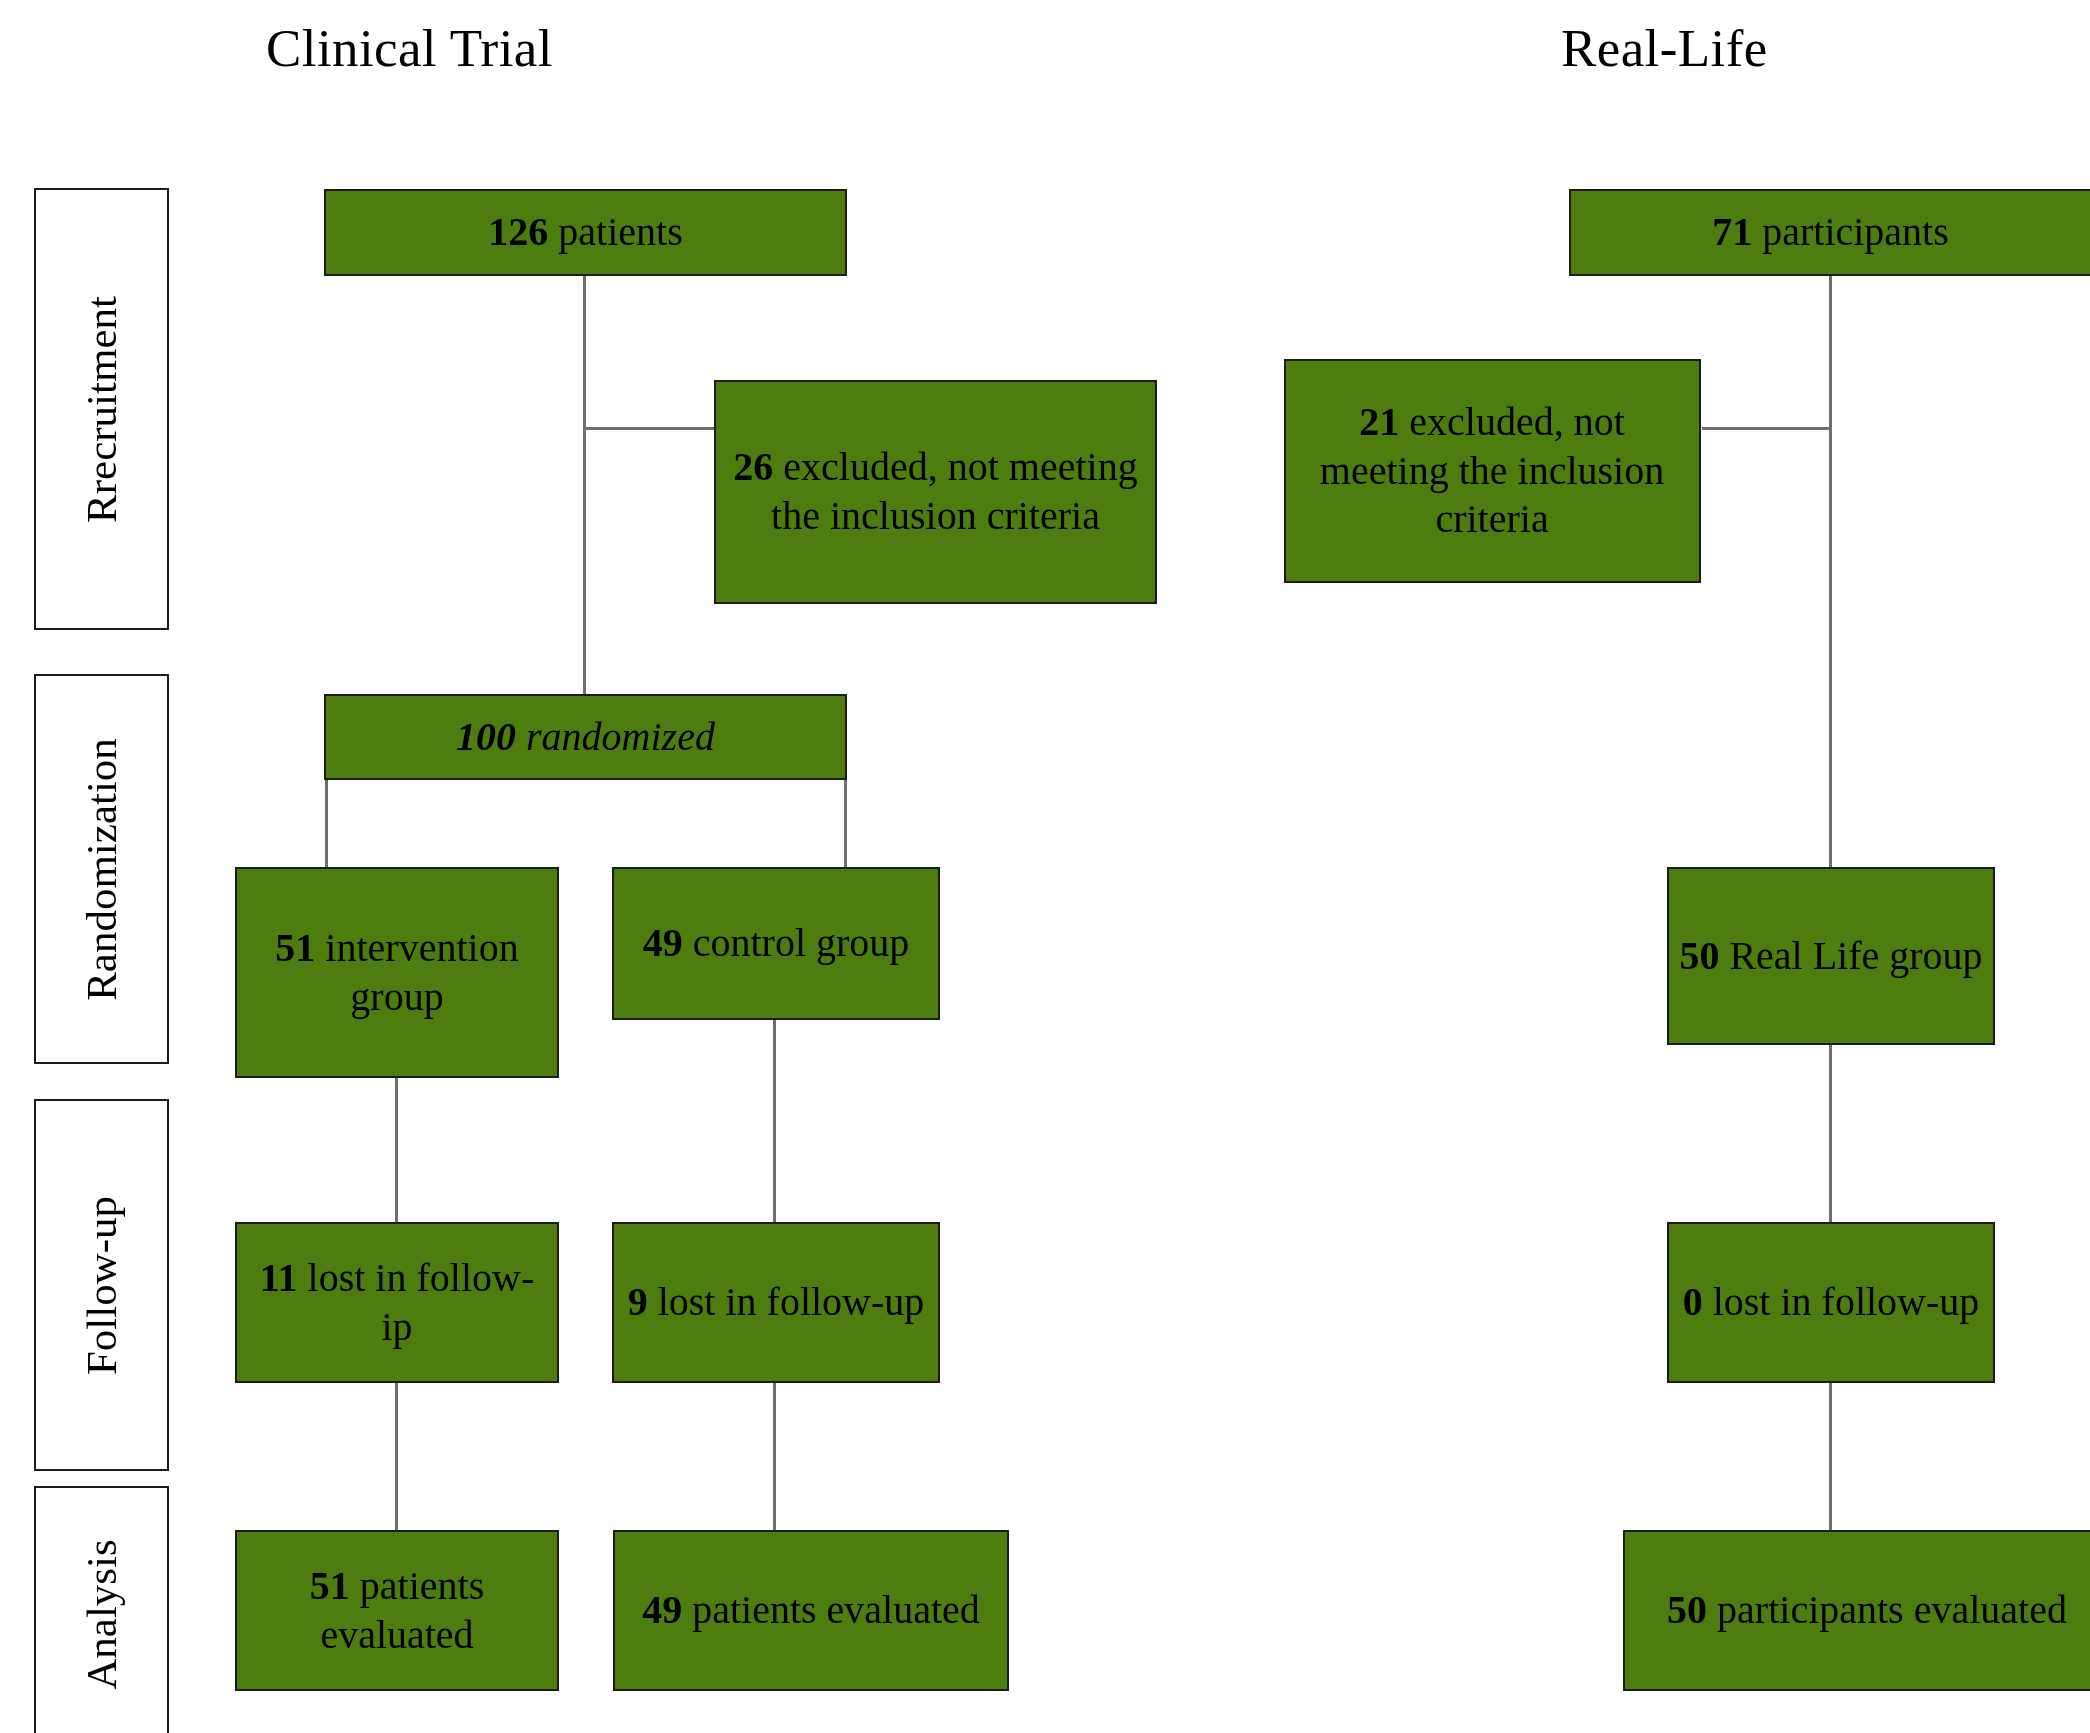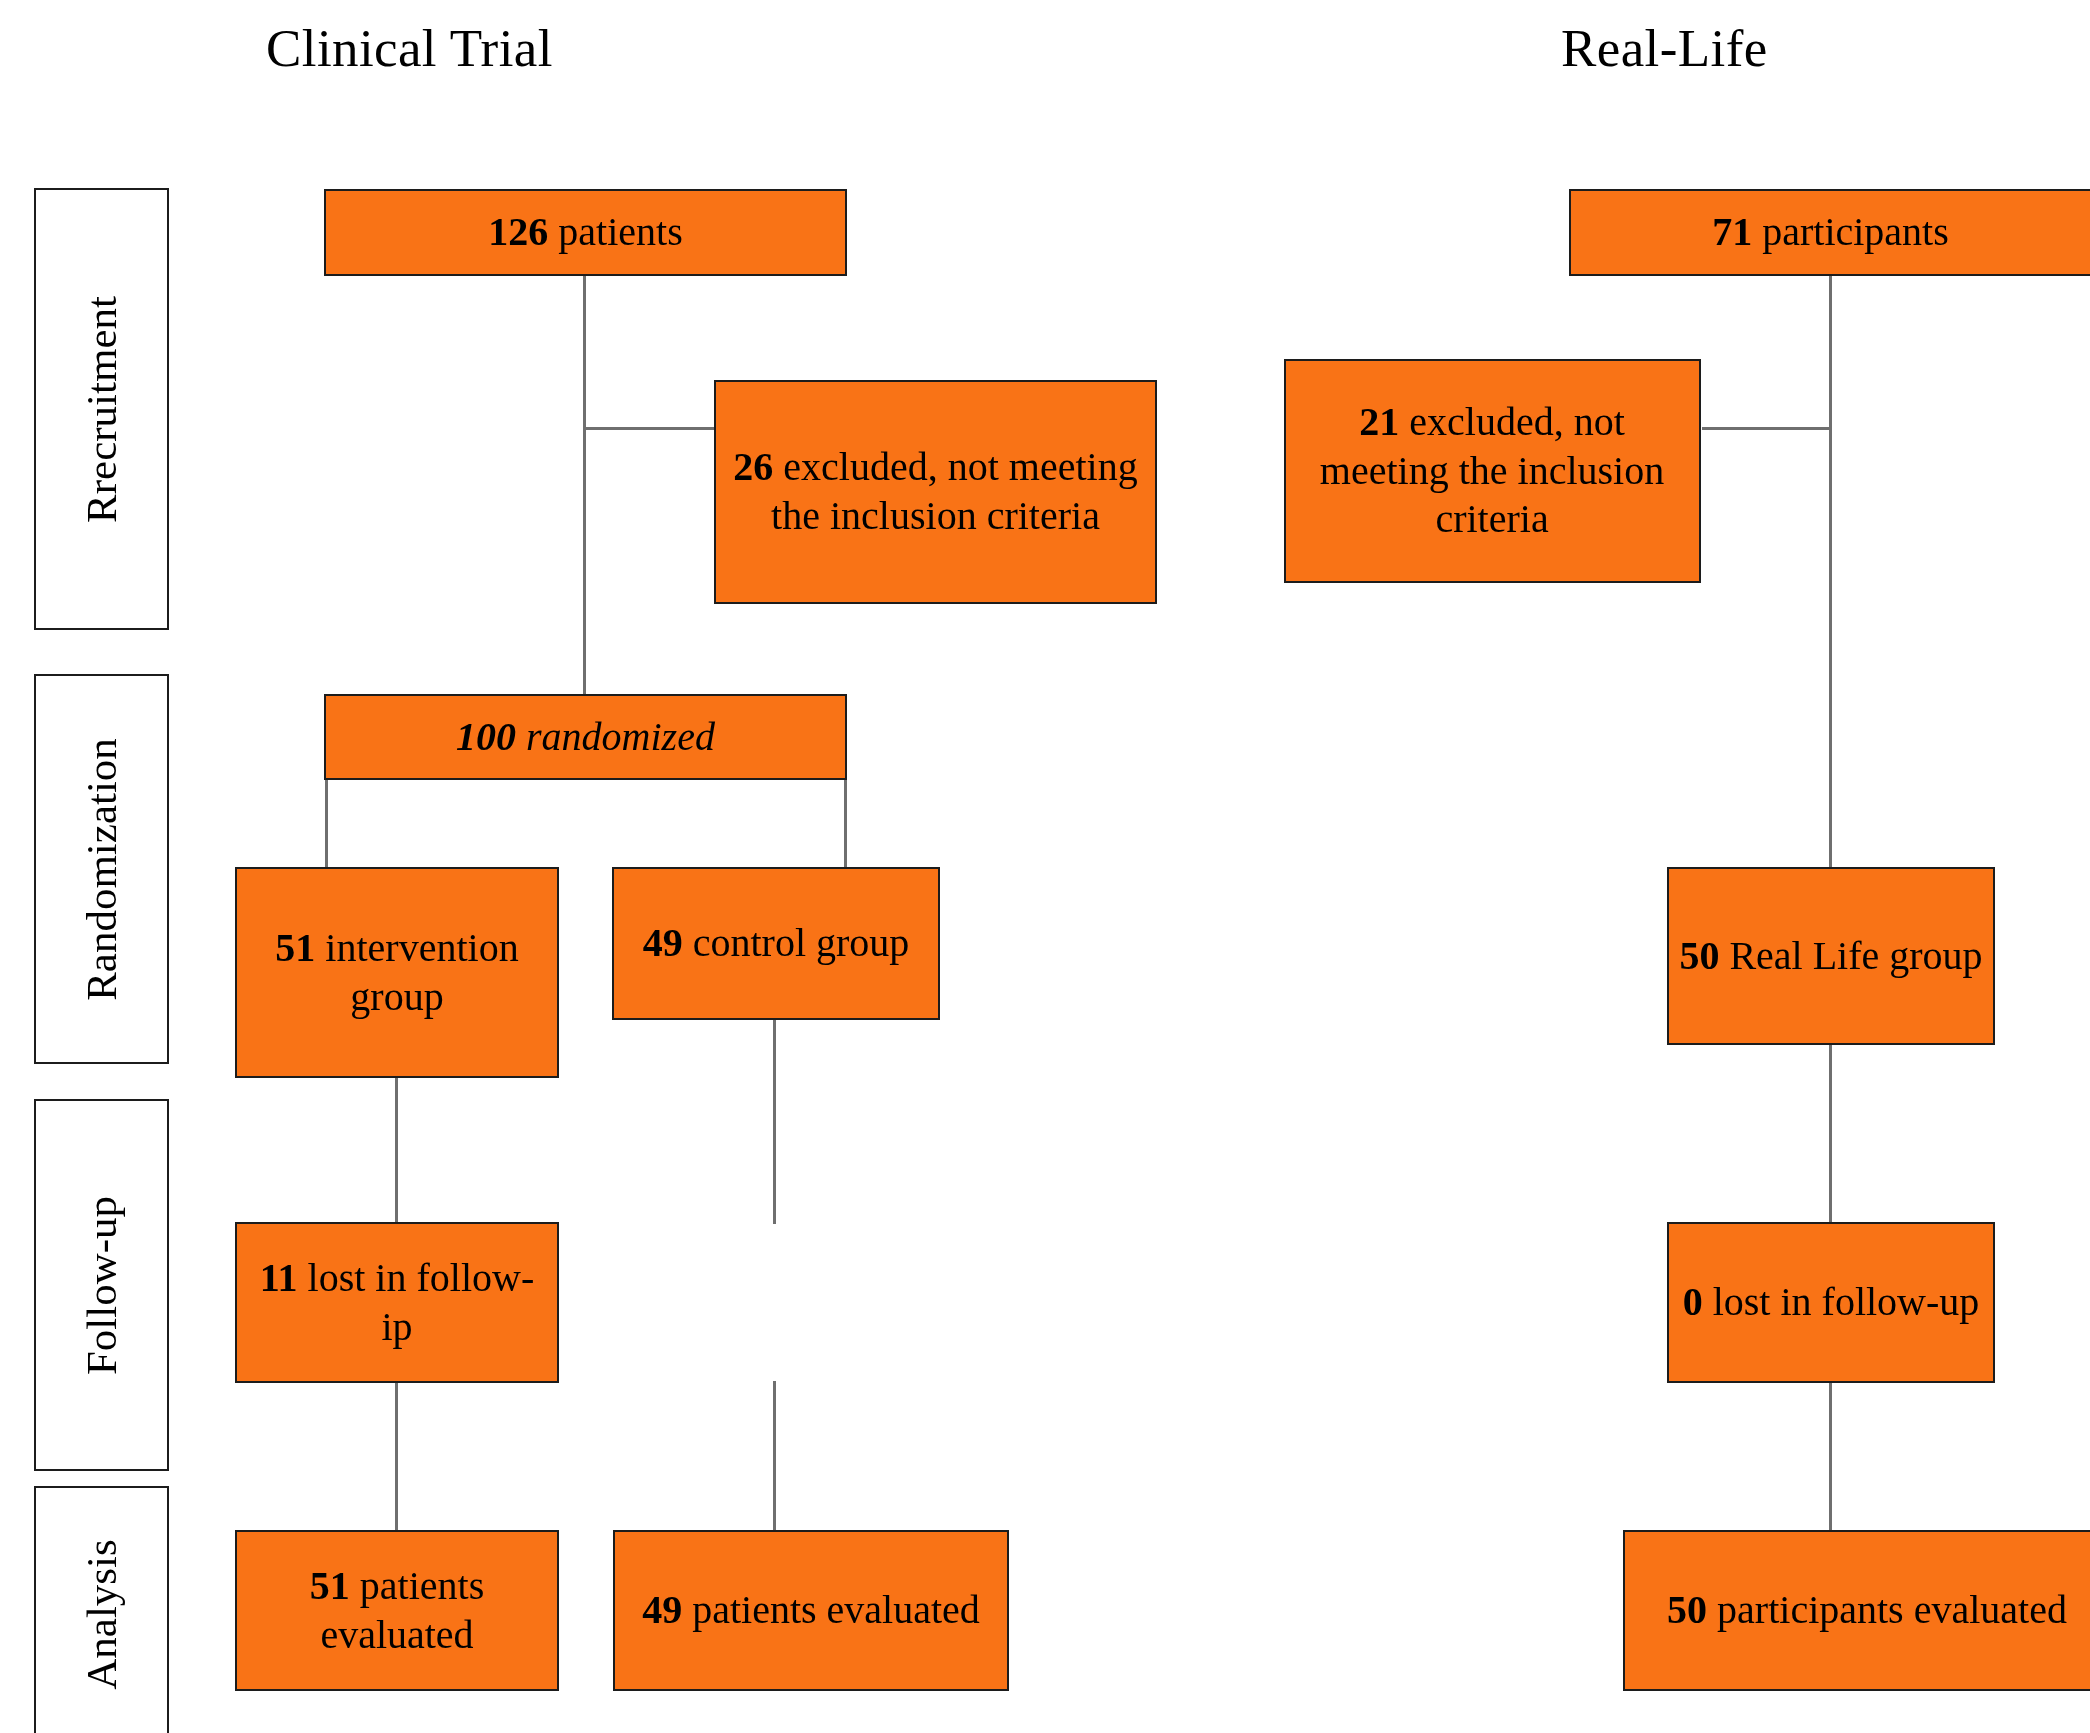--- a/index.html
+++ b/index.html
@@ -27,21 +27,21 @@
     font-weight: 400;
     white-space: nowrap;
     letter-spacing: 0.4px;
   }
 
   
   .node {
     position: absolute;
     box-sizing: border-box;
     border: 2.7px solid #1c1c1c;
-    background: #f97316;
+    background: #4d7c0f;
     display: flex;
     align-items: center;
     justify-content: flex-start;
     text-align: center;
     font-size: 40px;
     line-height: 1.22;
     padding: 5.3px 8.9px;
     z-index: 3;
   }
   .node .txt { display: block; width: 100%; }
@@ -133,20 +133,23 @@
   </div>
 
   <div class="vline" style="left:395px; top:1076px; height:148px;"></div>
 
   <div class="vline" style="left:773px; top:1018px; height:206px;"></div>
 
   <div class="node" style="left:235px; top:1222px; width:324px; height:161px;">
     <span class="txt"><b>11</b><span> lost in follow-ip</span></span>
   </div>
 
+  <div class="node" style="left:612px; top:1222px; width:328px; height:161px;">
+    <span class="txt"><b>9</b><span> lost in follow-up</span></span>
+  </div>
 
   <div class="vline" style="left:395px; top:1381px; height:151px;"></div>
   <div class="vline" style="left:773px; top:1381px; height:151px;"></div>
 
   <div class="node" style="left:235px; top:1530px; width:324px; height:161px;">
     <span class="txt"><b>51</b><span> patients evaluated</span></span>
   </div>
 
   <div class="node" style="left:613px; top:1530px; width:396px; height:161px;">
     <span class="txt"><b>49</b><span> patients evaluated</span></span>

